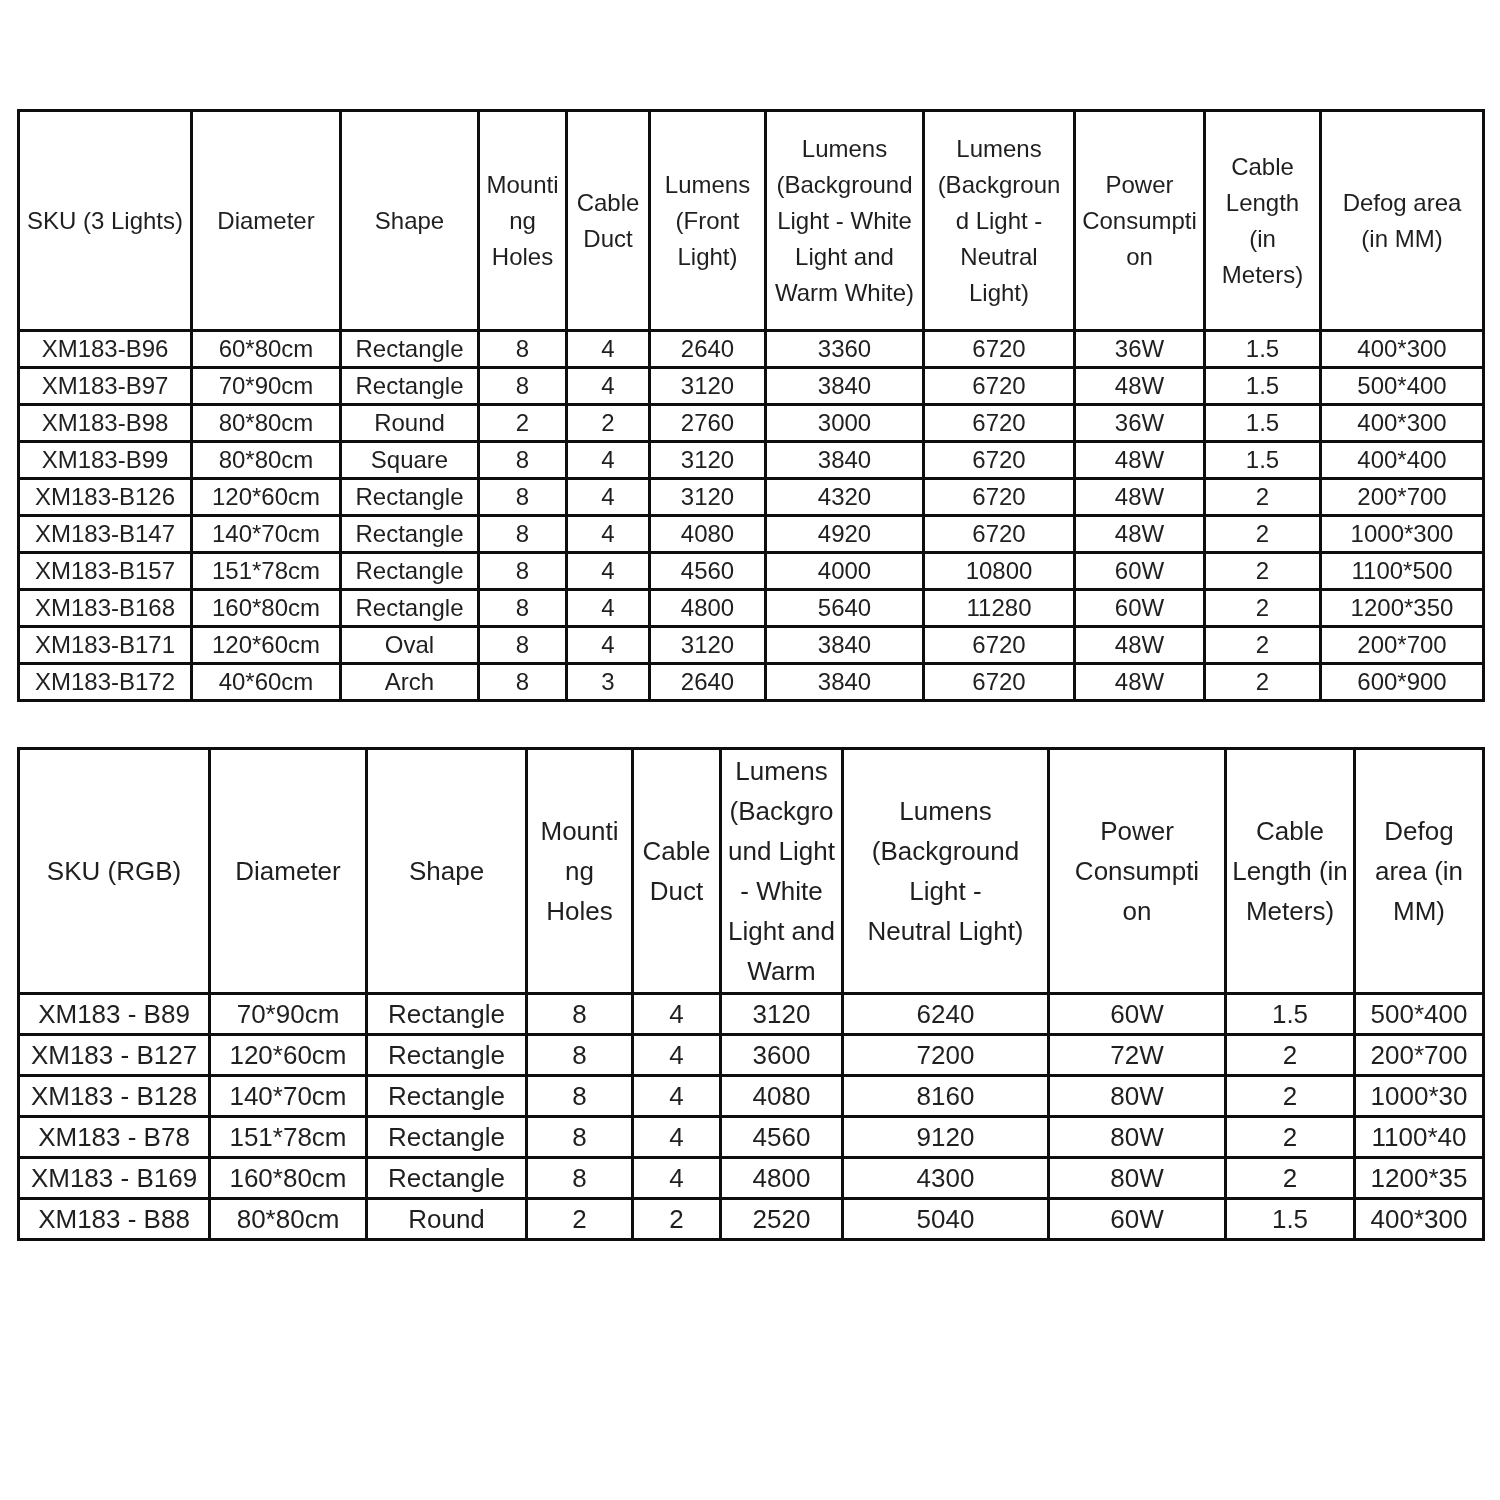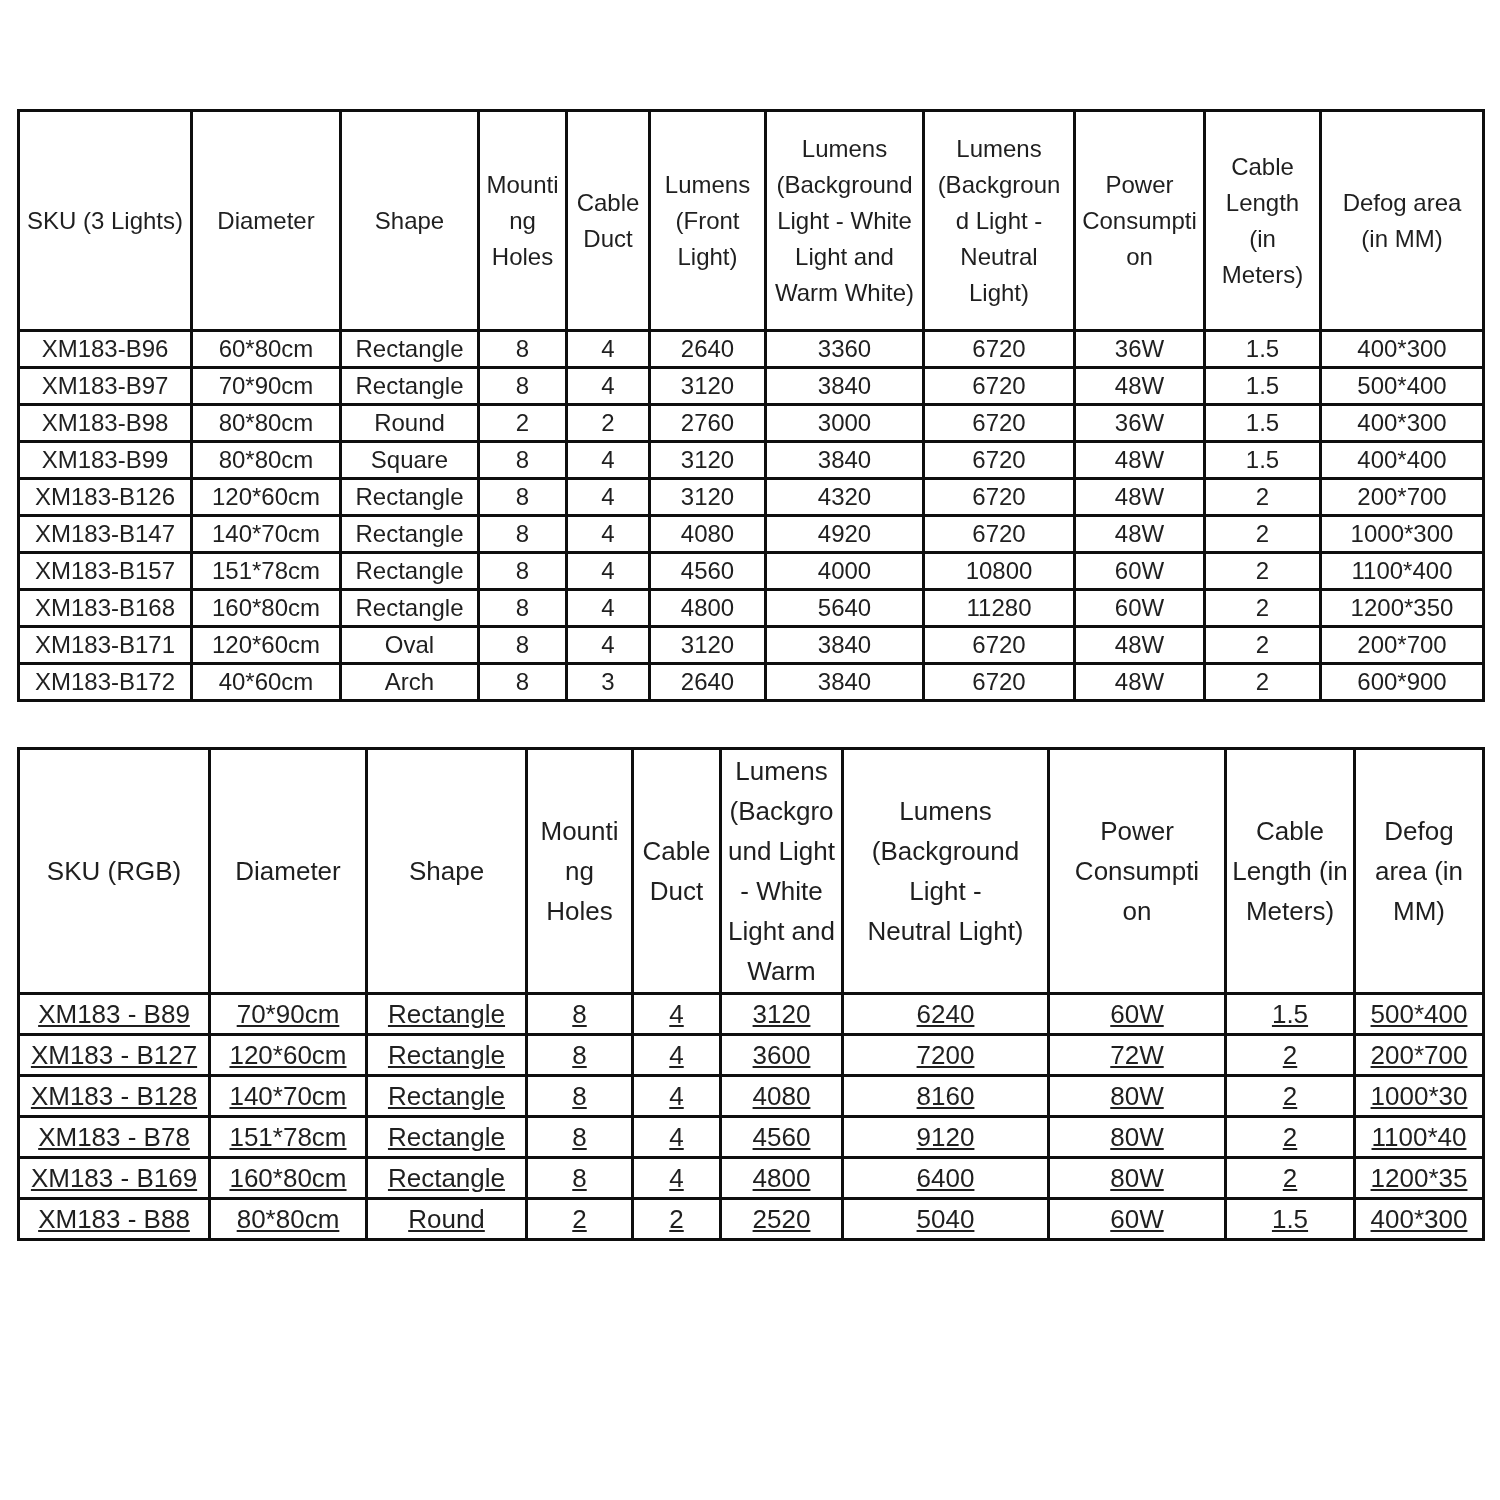--- a/index.html
+++ b/index.html
@@ -48,21 +48,20 @@
   
   .t2 { margin-top: 45px; }
   .t2 th {
     height: 242px;
     font-size: 26px;
     line-height: 40px;
   }
   .t2 td {
     height: 38px;
     font-size: 26px;
-    text-decoration: underline;
   }
 </style>
 </head>
 <body>
 
 <div class="page">
 
   <table class="t1">
     <colgroup>
       <col style="width:173px">
@@ -194,21 +193,21 @@
           <td>XM183-B157</td>
           <td>151*78cm</td>
           <td>Rectangle</td>
           <td>8</td>
           <td>4</td>
           <td>4560</td>
           <td>4000</td>
           <td>10800</td>
           <td>60W</td>
           <td>2</td>
-          <td>1100*400</td>
+          <td>1100*500</td>
         </tr>
         <tr>
           <td>XM183-B168</td>
           <td>160*80cm</td>
           <td>Rectangle</td>
           <td>8</td>
           <td>4</td>
           <td>4800</td>
           <td>5640</td>
           <td>11280</td>
@@ -338,21 +337,21 @@
           <td>2</td>
           <td>1100*40</td>
         </tr>
         <tr>
           <td>XM183 - B169</td>
           <td>160*80cm</td>
           <td>Rectangle</td>
           <td>8</td>
           <td>4</td>
           <td>4800</td>
-          <td>6400</td>
+          <td>4300</td>
           <td>80W</td>
           <td>2</td>
           <td>1200*35</td>
         </tr>
         <tr>
           <td>XM183 - B88</td>
           <td>80*80cm</td>
           <td>Round</td>
           <td>2</td>
           <td>2</td>

